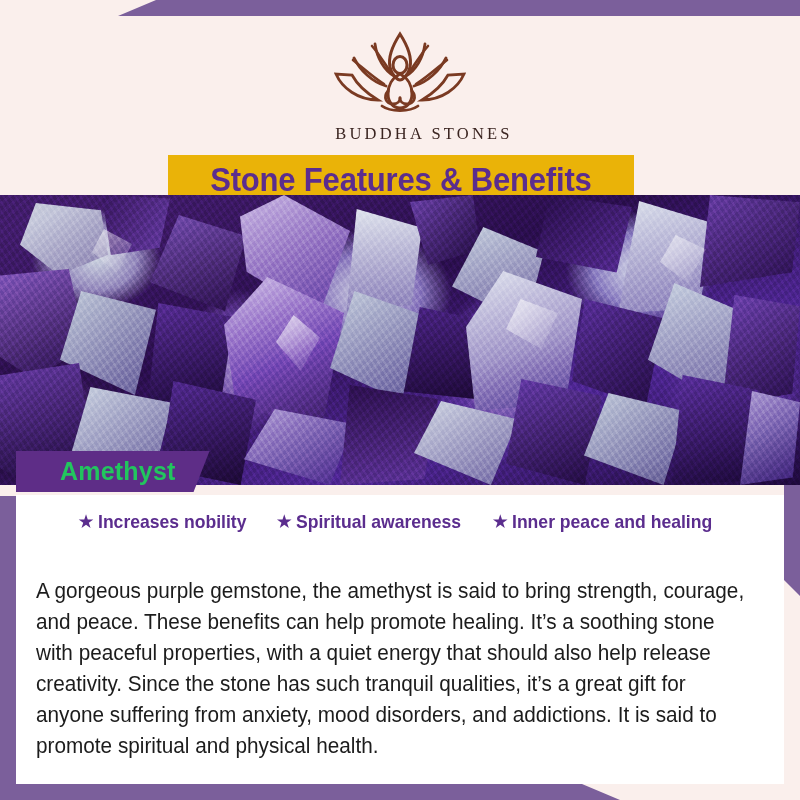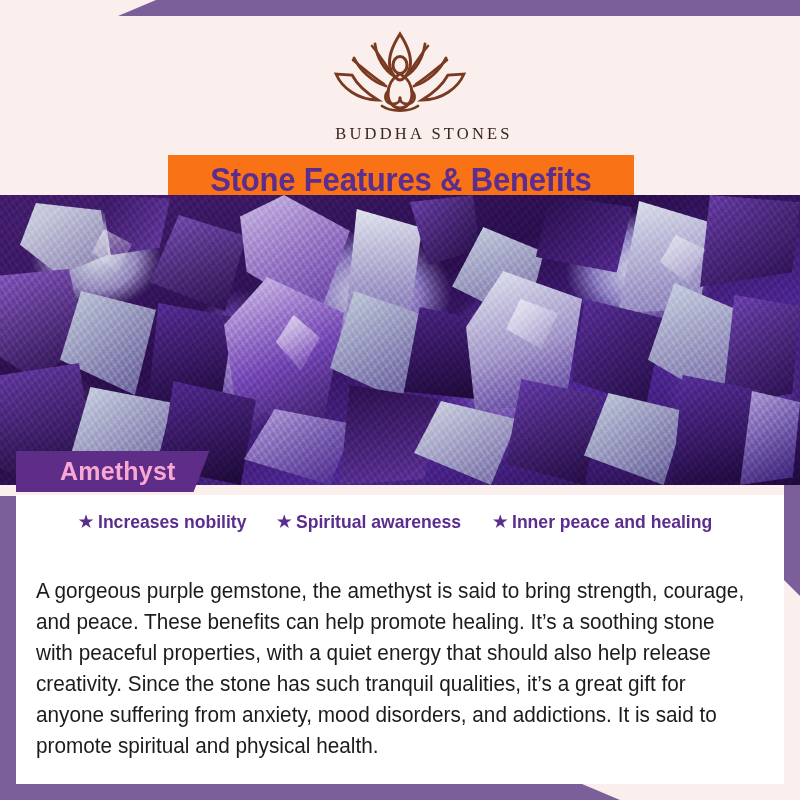--- a/index.html
+++ b/index.html
@@ -90,21 +90,21 @@
     text-align: center;
     margin-left: 48px;
   }
 
   .title-band {
     position: absolute;
     left: 168px;
     top: 139px;
     width: 466px;
     height: 50px;
-    background: #f97316;
+    background: #eab308;
     display: flex;
     align-items: center;
     justify-content: center;
   }
   .title-text {
     font-family: "Liberation Sans Narrow", "Liberation Sans", sans-serif;
     font-weight: bold;
     font-size: 33px;
     color: #5b2d8e;
     letter-spacing: -0.2px;
@@ -165,21 +165,21 @@
     padding: 0 34px 0 44px;
     background: #5e2d87;
     display: flex;
     align-items: center;
     clip-path: polygon(0 0, 100% 0, calc(100% - 16px) 100%, 0 100%);
   }
   .stone-name {
     font-family: "Liberation Sans", sans-serif;
     font-weight: bold;
     font-size: 25px;
-    color: #f9a8d4;
+    color: #22c55e;
     letter-spacing: 0.2px;
     white-space: nowrap;
   }
 
   
   .content {
     position: absolute;
     left: 16px;
     top: 495px;
     width: 768px;

